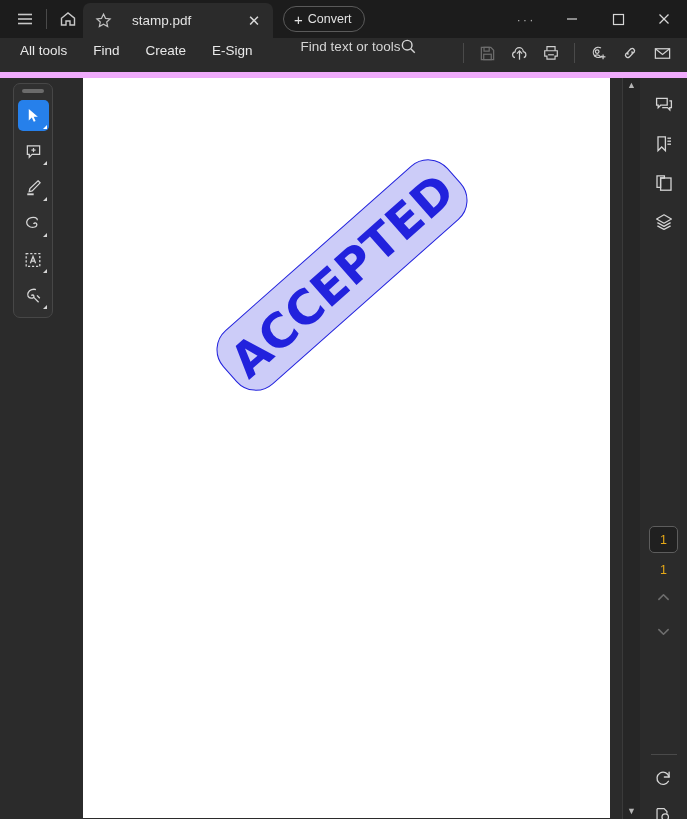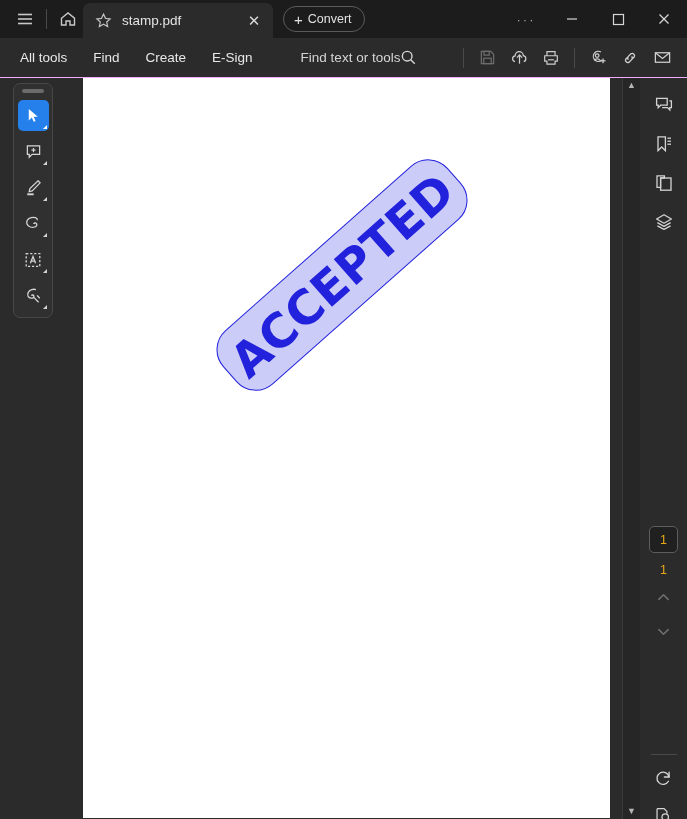--- a/index.html
+++ b/index.html
@@ -57,21 +57,21 @@
   .tab {
     margin-top: 3px;
     height: 35px;
     background: #2b2b2b;
     border-radius: 7px 7px 0 0;
     display: flex;
     align-items: center;
     padding: 0 8px 0 12px;
     min-width: 190px;
     box-sizing: border-box;
-    gap: 10px;
+    gap: 20px;
   }
   .tab-title {
     color: #e3e3e3;
     font-size: 13.5px;
     flex: 1;
     white-space: nowrap;
     overflow: hidden;
   }
   .tab-star { color: #c0c0c0; display:flex; }
   .tab-close {
@@ -110,24 +110,24 @@
     color: #d6d6d6;
   }
   .dots { letter-spacing: 2px; font-size: 13px; color:#a8a8a8; }
 
   
   .toolbar {
     height: 40px;
     flex: 0 0 40px;
     background: #2b2b2b;
     display: flex;
-    align-items: center;
+    align-items: flex-start;
     padding: 0 10px;
     box-sizing: border-box;
-    border-bottom: 1px solid #f0abfc;
+    border-bottom: 6px solid #f0abfc;
   }
   .menu-item {
     color: #e8e8e8;
     font-size: 13.5px;
     padding: 5px 10px;
     margin-right: 6px;
     border-radius: 4px;
     white-space: nowrap;
   }
   .find-wrap {

